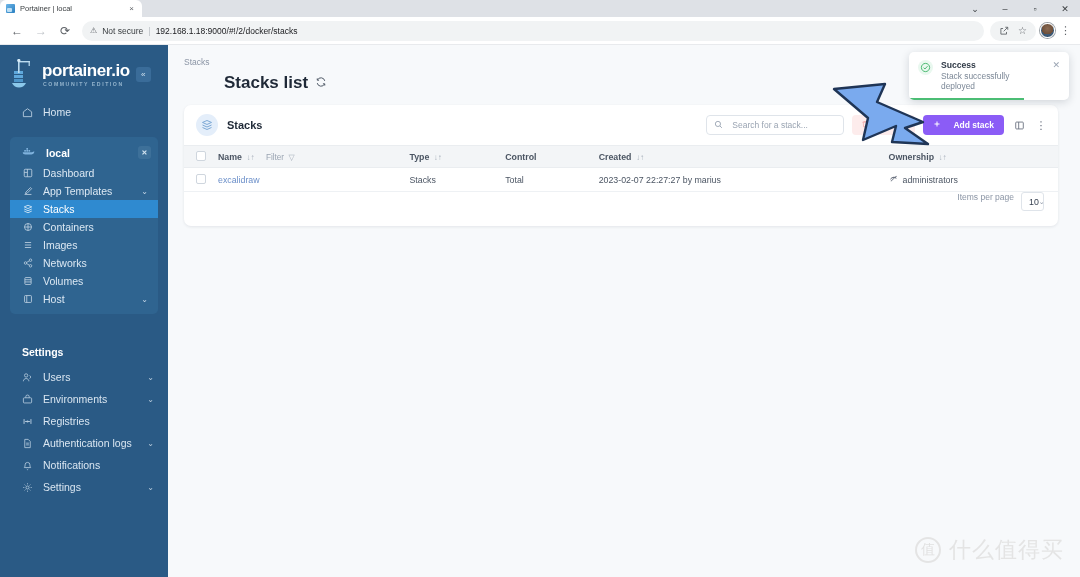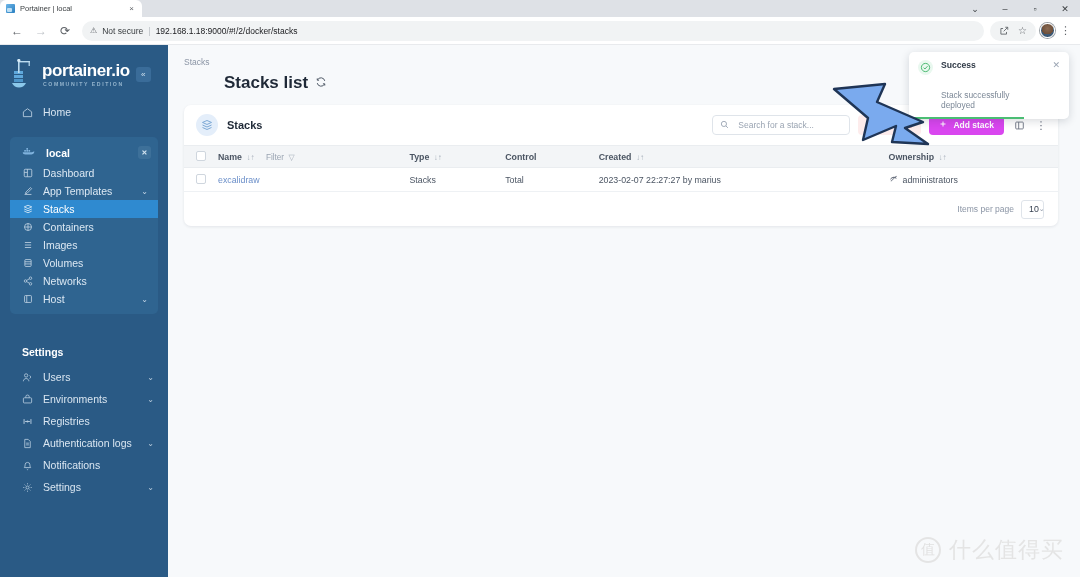--- a/index.html
+++ b/index.html
@@ -163,22 +163,22 @@
     border: none; outline: none; font-size: 8.5px; color: #6b7280;
     width: 100%; font-family: "Liberation Sans", sans-serif; background: transparent;
   }
   .search-box input::placeholder { color: #9aa4b2; }
   .btn-remove {
     height: 20px; border-radius: 4px; background: #fdecec; color: #f0a5a5;
     font-size: 8.5px; display: flex; align-items: center; gap: 4px;
     padding: 0 9px; font-weight: bold;
   }
   .btn-add {
-    height: 20px; border-radius: 4px; background: #d946ef; color: #ffffff;
-    font-size: 8.5px; display: flex; align-items: center; gap: 6px;
+    height: 20px; border-radius: 4px; background: #8b5cf6; color: #ffffff;
+    font-size: 8.5px; display: flex; align-items: center; gap: 12px;
     padding: 0 10px; font-weight: bold;
   }
   .icon-btn { width: 14px; height: 14px; display:flex; align-items:center; justify-content:center; color:#6b7280; font-size: 11px; }
 
   table { width: 100%; border-collapse: collapse; }
   thead th {
     background: #f3f5f7; border-top: 1px solid #eaedf0; border-bottom: 1px solid #eaedf0;
     height: 22px; font-size: 8.8px; font-weight: bold; color: #4b5563;
     text-align: left; padding: 0 6px; white-space: nowrap;
   }
@@ -191,21 +191,21 @@
   .cbx {
     width: 10px; height: 10px; border: 1px solid #cfd6de; border-radius: 2px;
     display: inline-block; background: #fff;
   }
   .th-cb { width: 26px; padding-left: 12px; }
   .td-cb { width: 26px; padding-left: 12px; }
   .link { color: #6b8fc9; }
   .owner-cell { display: flex; align-items: center; gap: 5px; }
   .owner-ic { font-size: 8.5px; color: #6b7280; }
   .card-foot {
-    display: flex; align-items: center; justify-content: flex-end;
+    display: flex; align-items: flex-start; justify-content: flex-end;
     gap: 7px; height: 34px; padding-right: 14px;
   }
   .ipp-label { font-size: 8.5px; color: #8b95a5; }
   .ipp-select {
     width: 23px; height: 19px; border: 1px solid #dfe4ea; border-radius: 3px;
     display: flex; align-items: center; justify-content: space-between;
     padding: 0 4px 0 7px; font-size: 8.8px; color: #374151;
   }
   .ipp-select .chv { font-size: 7px; color: #8b95a5; }
 
@@ -215,21 +215,21 @@
     background: #ffffff; border-radius: 5px;
     box-shadow: 0 2px 8px rgba(25,35,55,.17);
     padding: 8px 9px 9px 9px; display: flex; gap: 8px; overflow: hidden;
   }
   .toast-ic {
     width: 15px; height: 15px; flex: 0 0 15px; border-radius: 50%;
     background: #e9f8ef; color: #49b86f; font-size: 9px;
     display: flex; align-items: center; justify-content: center;
   }
   .toast-title { font-size: 8.6px; font-weight: bold; color: #303a47; }
-  .toast-msg { font-size: 8.4px; color: #7b8796; margin-top: 20px; }
+  .toast-msg { font-size: 8.4px; color: #7b8796; margin-top: 1px; }
   .toast-close { margin-left: auto; font-size: 9px; color: #9aa4b2; }
   .toast-bar {
     position: absolute; left: 0; bottom: 0; height: 2.5px;
     background: #4bbd74; width: 72%;
   }
 
   
   .arrow-anno { position: absolute; left: 830px; top: 37px; width: 115px; height: 70px; }
 
   
@@ -385,38 +385,38 @@
         <span class="ic">
           <svg width="10" height="10" viewBox="0 0 16 16" stroke="#dce8f3" stroke-width="1.3" fill="none">
               <path d="M3 4h10M3 8h10M3 12h10"></path>
             </svg>
         </span>
         <span>Images</span>
       </div>
 
       <div class="env-item">
         <span class="ic">
-          <svg width="10" height="10" viewBox="0 0 16 16" stroke="#dce8f3" stroke-width="1.3" fill="none">
-              <rect x="3" y="2.5" width="10" height="11" rx="1.3"></rect>
-              <path d="M3 6h10M3 9.5h10"></path>
-            </svg>
-        </span>
-        <span>Volumes</span>
-      </div>
-
-      <div class="env-item">
-        <span class="ic">
           <svg width="10" height="10" viewBox="0 0 16 16" stroke="#dce8f3" stroke-width="1.2" fill="none">
               <circle cx="12" cy="3.5" r="2"></circle>
               <circle cx="12" cy="12.5" r="2"></circle>
               <circle cx="4" cy="8" r="2"></circle>
               <path d="M5.8 7l4.4-2.4M5.8 9l4.4 2.4"></path>
             </svg>
         </span>
         <span>Networks</span>
+      </div>
+
+      <div class="env-item">
+        <span class="ic">
+          <svg width="10" height="10" viewBox="0 0 16 16" stroke="#dce8f3" stroke-width="1.3" fill="none">
+              <rect x="3" y="2.5" width="10" height="11" rx="1.3"></rect>
+              <path d="M3 6h10M3 9.5h10"></path>
+            </svg>
+        </span>
+        <span>Volumes</span>
       </div>
 
 
       <div class="env-item">
         <span class="ic">
           <svg width="10" height="10" viewBox="0 0 16 16" stroke="#dce8f3" stroke-width="1.3" fill="none">
               <rect x="2.5" y="2.5" width="11" height="11" rx="1.3"></rect>
               <path d="M6 2.5v11"></path>
             </svg>
         </span>

